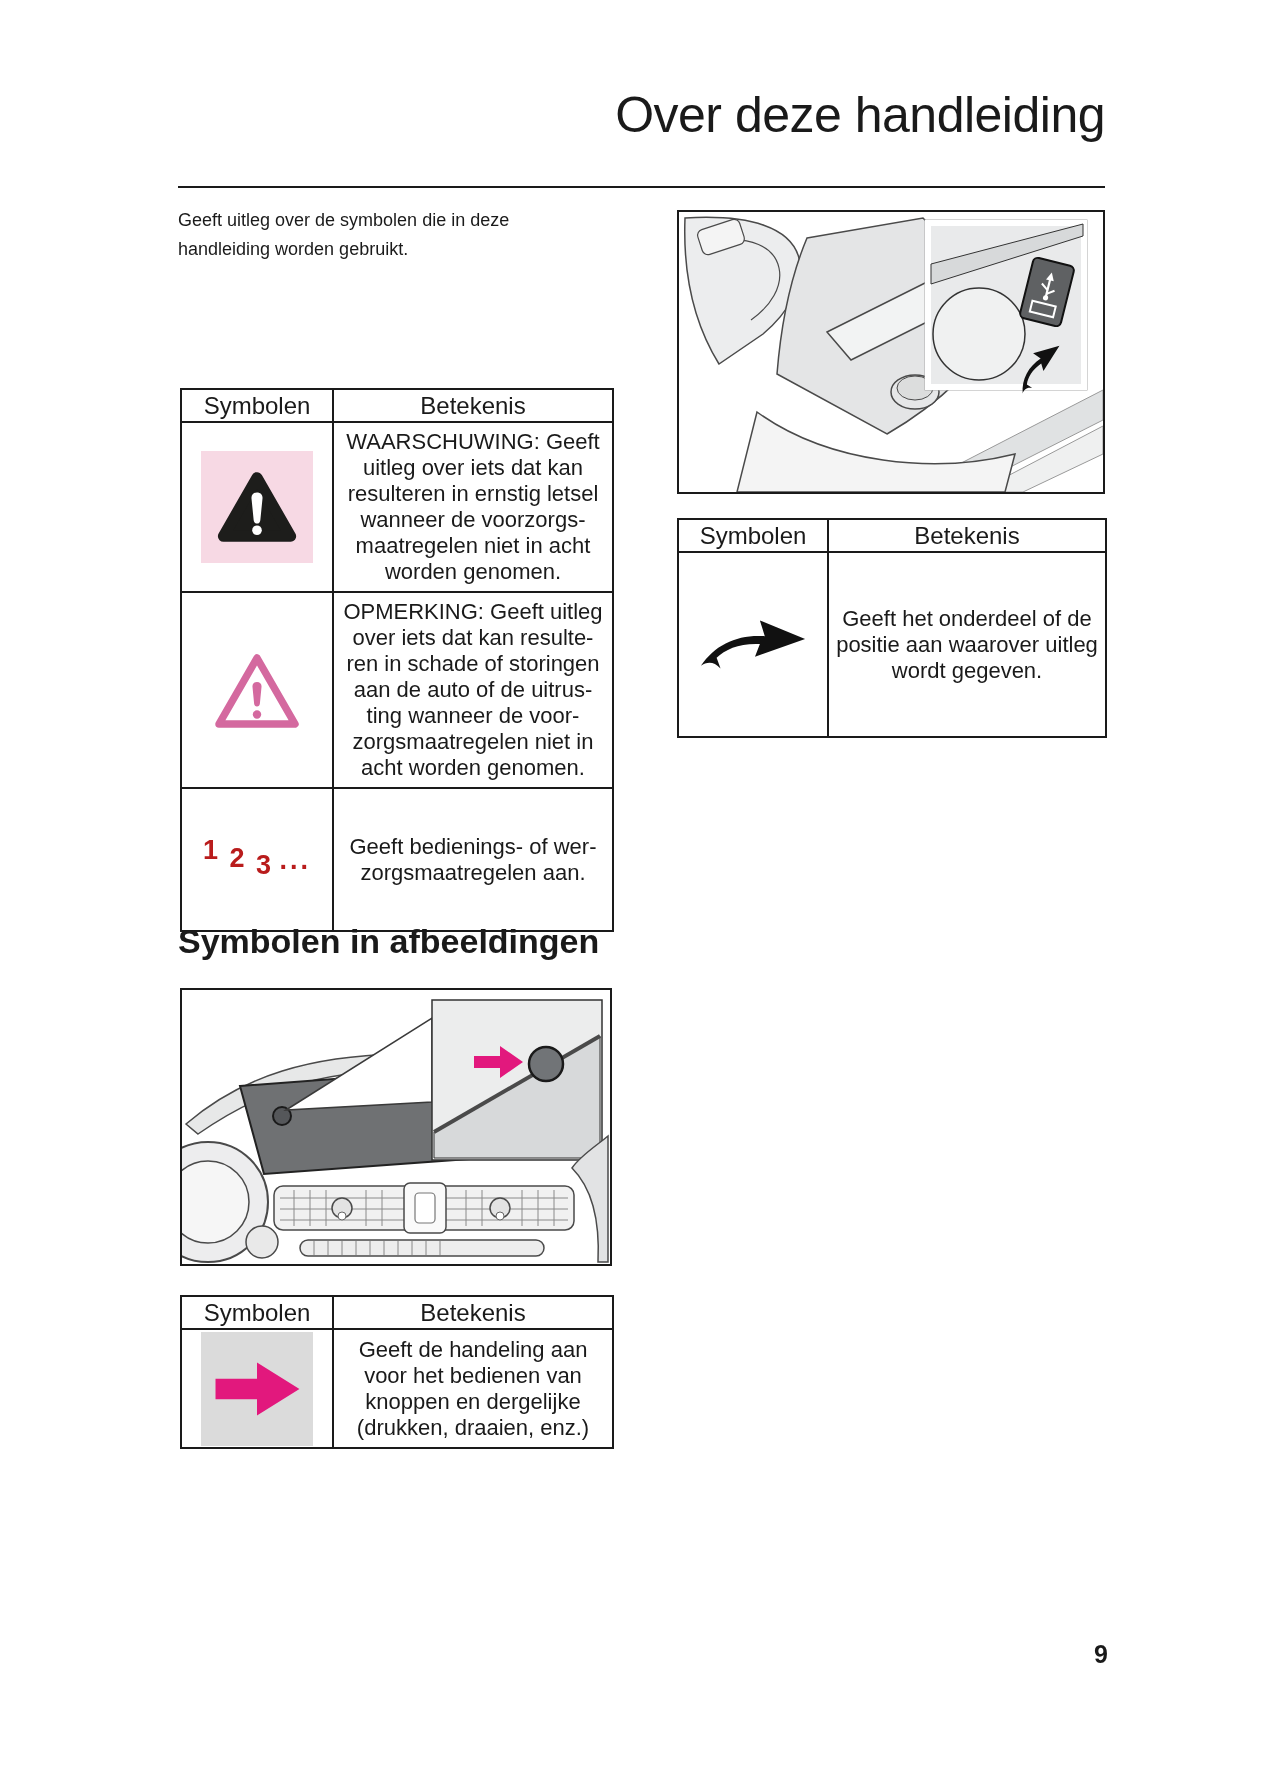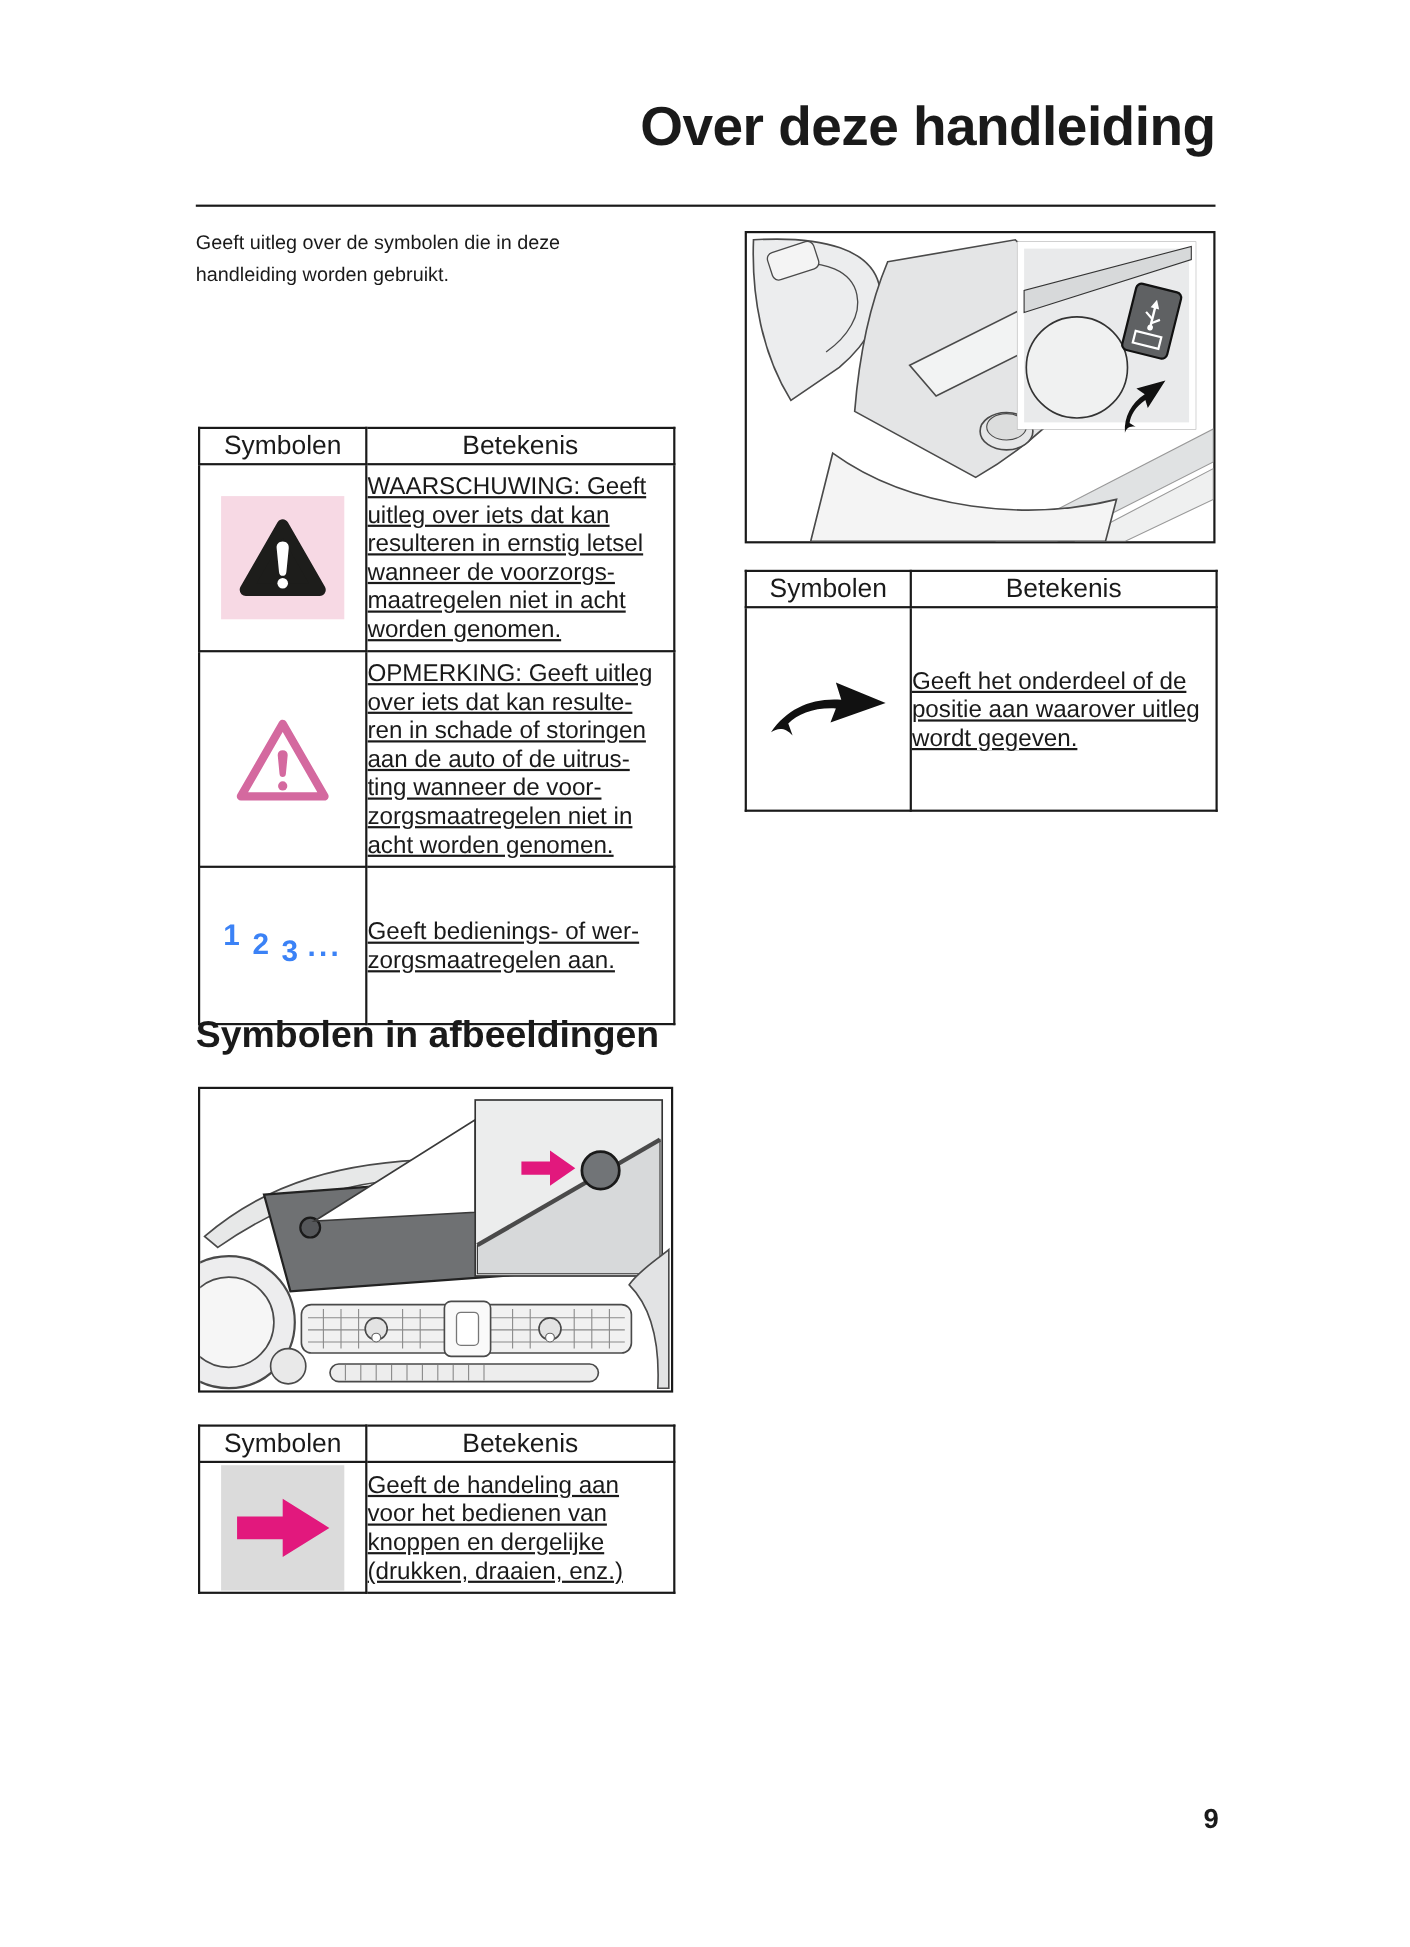--- a/index.html
+++ b/index.html
@@ -5,21 +5,21 @@
   html,body{margin:0;padding:0;background:#ffffff;}
   body{
     width:1282px;height:1770px;position:relative;
     font-family:"Liberation Sans","DejaVu Sans",sans-serif;
     color:#1a1a1a;
   }
   .page{position:absolute;inset:0;background:#fff;}
 
   .title{
     position:absolute;top:86px;right:177px;
-    font-size:50px;font-weight:bold;letter-spacing:-0.5px;white-space:nowrap;
+    font-size:50px;font-weight:normal;letter-spacing:-0.5px;white-space:nowrap;
   }
   .rule{position:absolute;left:178px;top:186px;width:927px;height:2px;background:#1a1a1a;}
 
   .intro{
     position:absolute;left:178px;top:206px;width:440px;
     font-size:18px;line-height:29px;white-space:pre-line;
   }
 
   .h-section{
     position:absolute;left:178px;
@@ -29,22 +29,22 @@
   .h-images{top:920px;text-align:right;}
 
   table.sym{border-collapse:collapse;table-layout:fixed;background:#fff;}
   table.sym th,table.sym td{border:2px solid #1a1a1a;overflow:hidden;}
   table.sym th{
     font-size:24px;font-weight:normal;height:31px;padding:0;
     text-align:center;vertical-align:middle;
   }
   td.sym-cell{text-align:center;vertical-align:middle;padding:0;}
   td.mean-cell{
-    vertical-align:middle;
-    font-size:22px;line-height:26px;white-space:pre-line;padding:6px 0;text-decoration:underline;
+    text-align:center;vertical-align:middle;
+    font-size:22px;line-height:26px;white-space:pre-line;padding:6px 0;
   }
   .t1{position:absolute;left:180px;top:388px;}
   .t1 .c1{width:152px}.t1 .c2{width:280px}
   .t1 tr.r1{height:153px}.t1 tr.r2{height:183px}.t1 tr.r3{height:143px}
 
   .t2{position:absolute;left:180px;top:1295px;}
   .t2 .c1{width:152px}.t2 .c2{width:280px}
   .t2 tr.r1{height:119px}
 
   .t3{position:absolute;left:677px;top:518px;}
@@ -54,21 +54,21 @@
   .warn-box{
     width:112px;height:112px;margin:0 auto;background:#f7d9e4;
     display:flex;align-items:center;justify-content:center;
   }
   .action-box{
     width:112px;height:114px;margin:0 auto;background:#dbdbdb;
     display:flex;align-items:center;justify-content:center;
   }
   .icon-center{display:flex;align-items:center;justify-content:center;}
 
-  .steps{color:#3b82f6;font-weight:bold;}
+  .steps{color:#b91c1c;font-weight:bold;}
   .steps span{display:inline-block;font-size:27px;}
   .steps .s1{transform:translateY(-9px);}
   .steps .s2{transform:translateY(-1px);margin-left:7px;}
   .steps .s3{transform:translateY(6px);margin-left:7px;}
   .steps .sdots{transform:translateY(1px);margin-left:4px;letter-spacing:3px;font-weight:bold;}
 
   .fig{position:absolute;border:2px solid #1a1a1a;background:#fff;box-sizing:border-box;}
   .fig-dash{left:180px;top:988px;width:432px;height:278px;}
   .fig-console{left:677px;top:210px;width:428px;height:284px;}
   .fig svg{display:block;}

